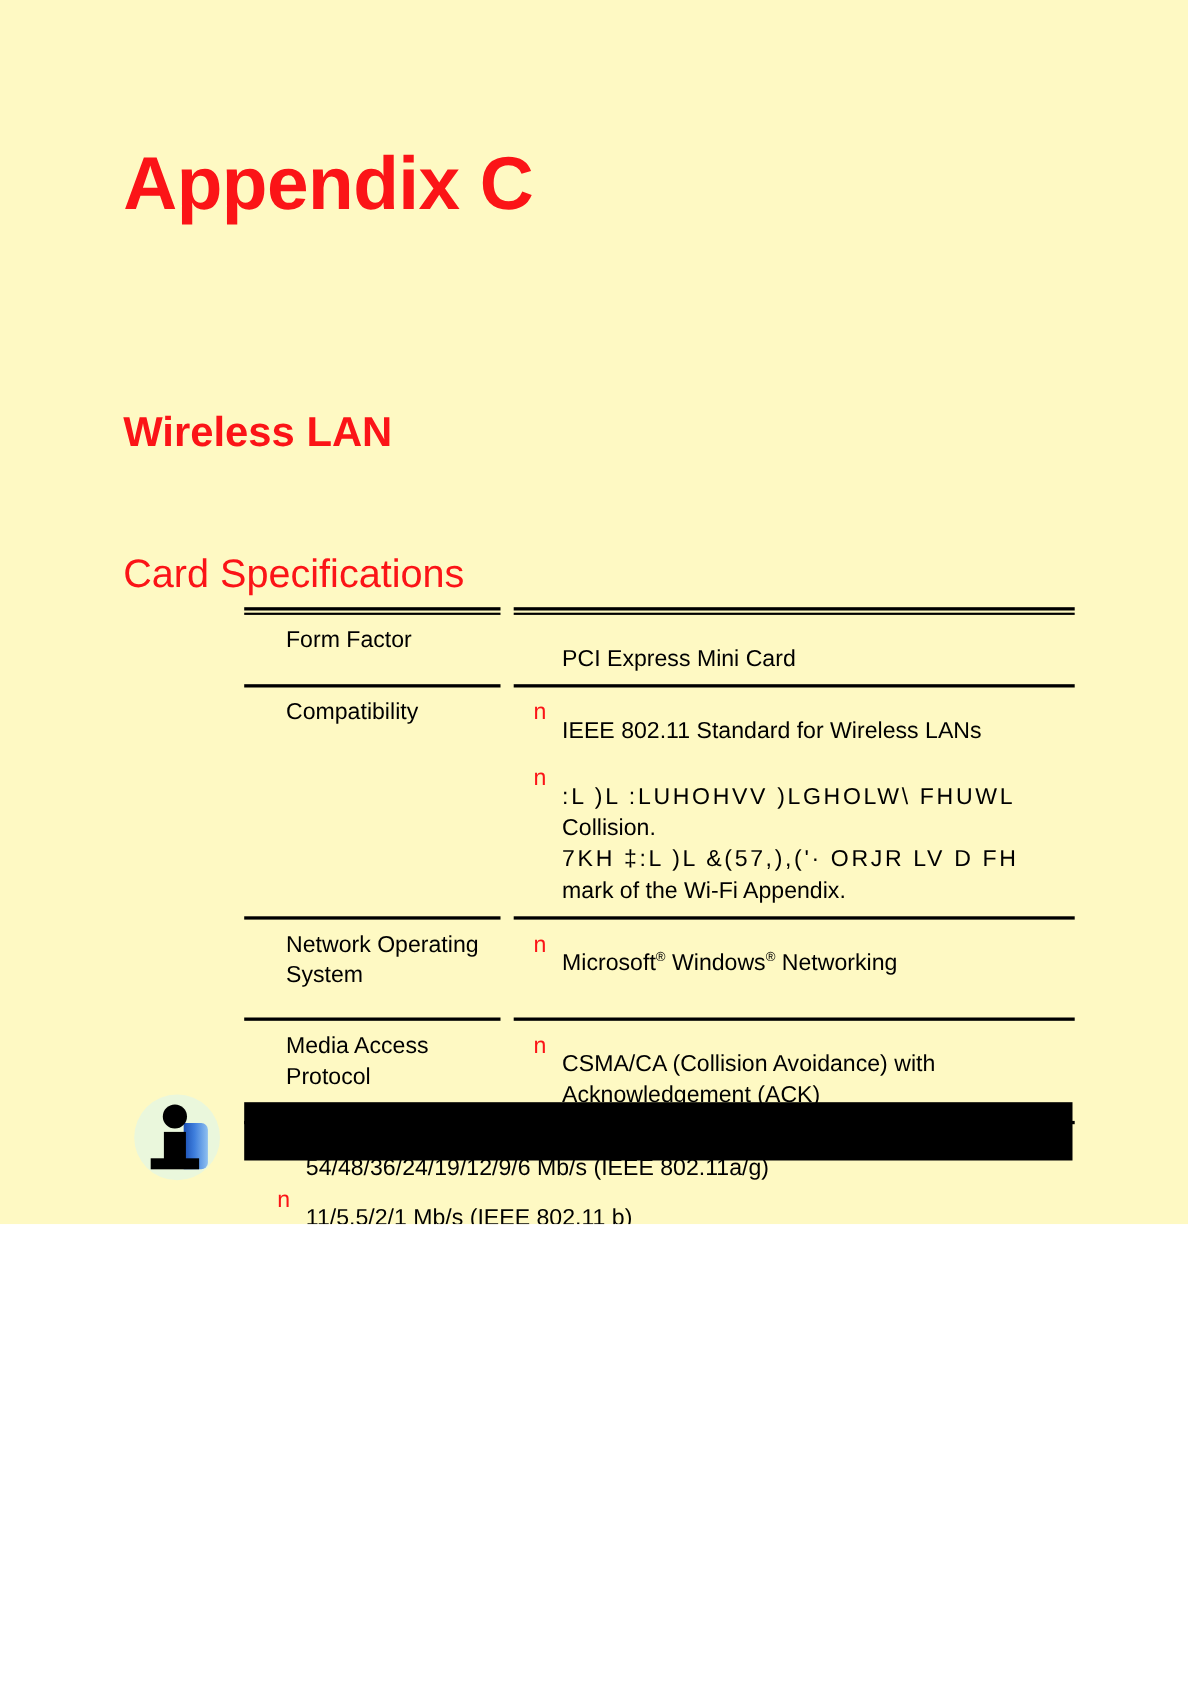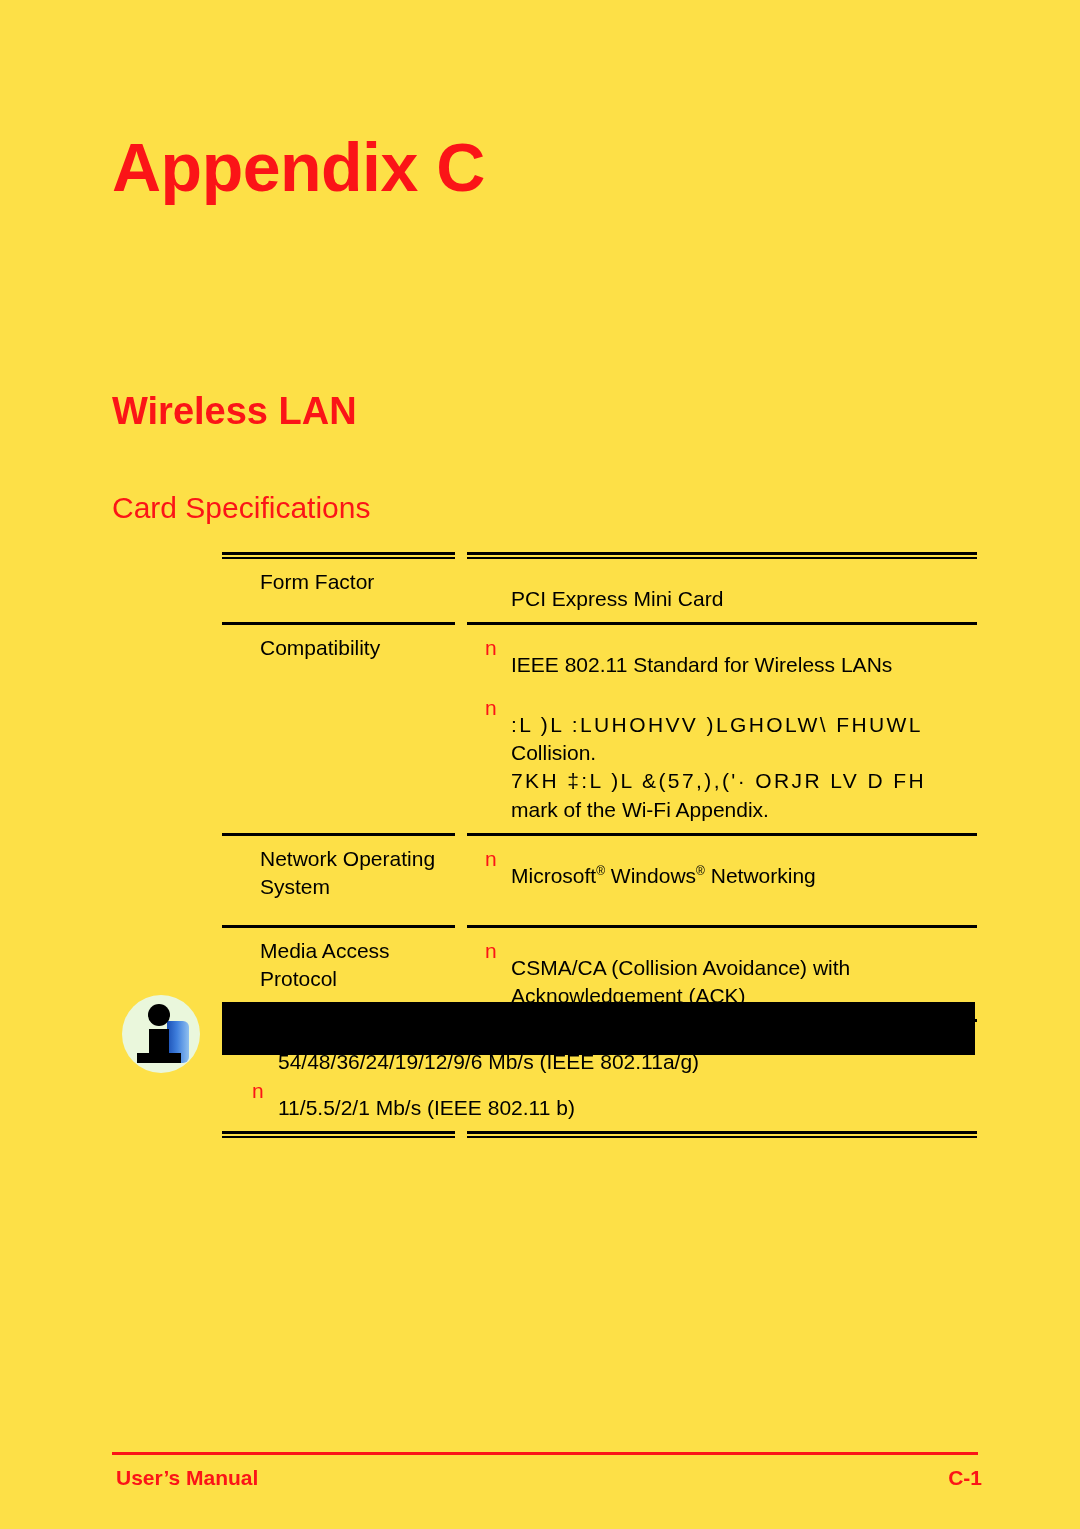--- a/index.html
+++ b/index.html
@@ -7,52 +7,52 @@
     padding: 0;
     background: #ffffff;
   }
   body {
     font-family: "Liberation Sans", sans-serif;
     color: #000000;
   }
   .page {
     position: relative;
     width: 1080px;
-    height: 1529px;
-    background: #fde047;
+    height: 1113px;
+    background: #fef9c3;
     overflow: hidden;
   }
 
   
   .appendix-title {
     position: absolute;
     left: 112px;
     top: 133px;
     font-size: 68px;
     font-weight: bold;
     color: #fb1417;
     letter-spacing: -0.5px;
     line-height: 1;
     white-space: nowrap;
   }
   .section-title {
     position: absolute;
     left: 112px;
-    top: 392px;
+    top: 374px;
     font-size: 38px;
     font-weight: bold;
     color: #fb1417;
     line-height: 1;
     white-space: nowrap;
   }
   .sub-title {
     position: absolute;
     left: 112px;
-    top: 493px;
-    font-size: 30px;
+    top: 504px;
+    font-size: 36px;
     font-weight: normal;
     color: #fb1417;
     line-height: 1;
     white-space: nowrap;
   }
 
   
   .spec-table {
     position: absolute;
     left: 222px;

